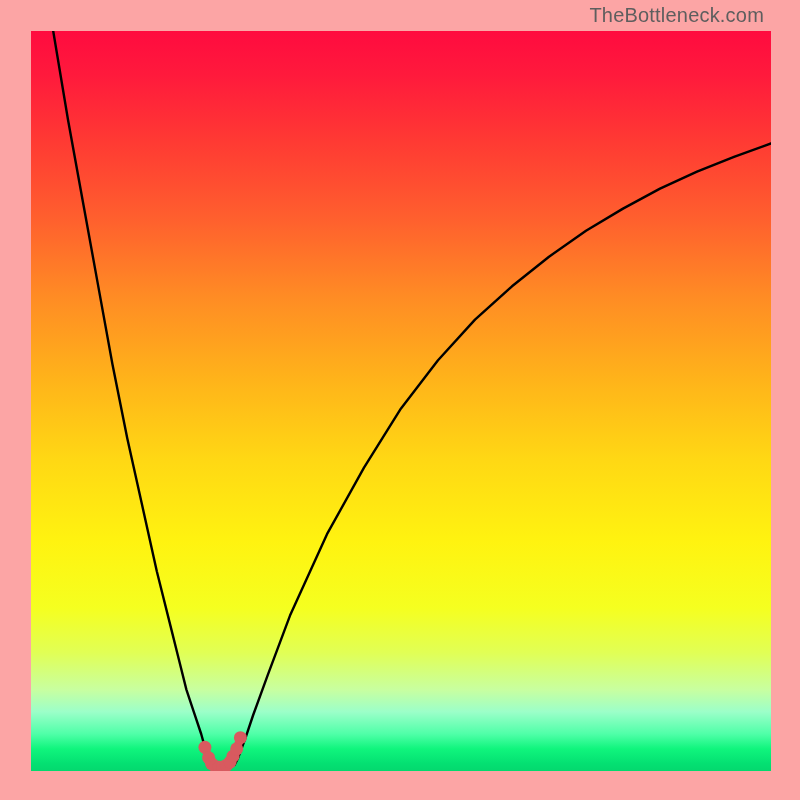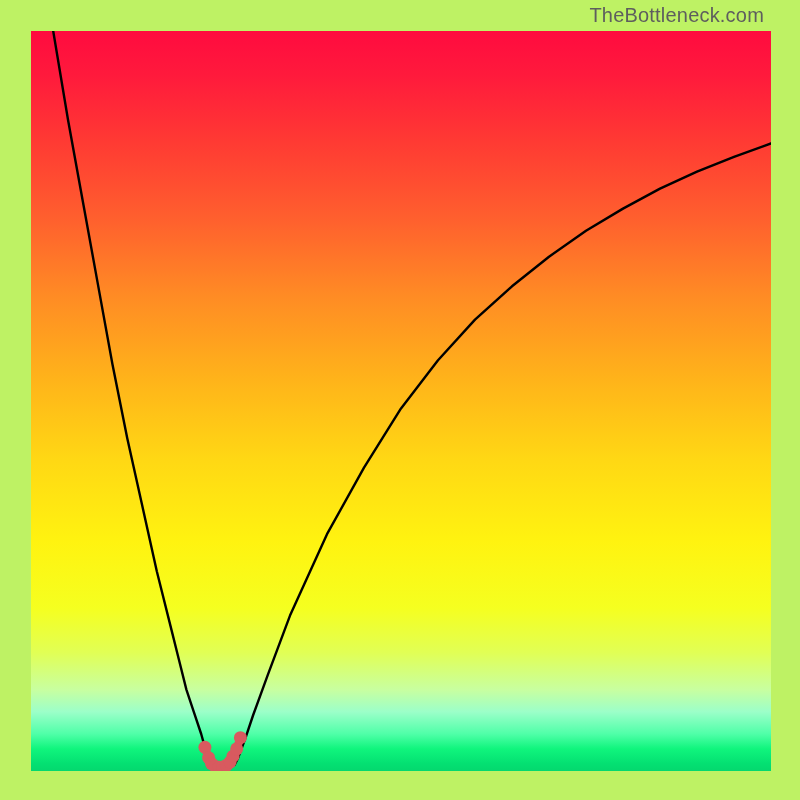--- a/index.html
+++ b/index.html
@@ -7,21 +7,21 @@
     padding: 0;
     width: 800px;
     height: 800px;
     background: #000;
     overflow: hidden;
     font-family: Arial, Helvetica, sans-serif;
   }
   .frame {
     position: absolute;
     inset: 0;
-    background: #bef264;
+    background: #fca5a5;
     text-align: right;
   }
   .plot {
     position: absolute;
     left: 31px;
     top: 31px;
     width: 740px;
     height: 740px;
     overflow: hidden;
   }

